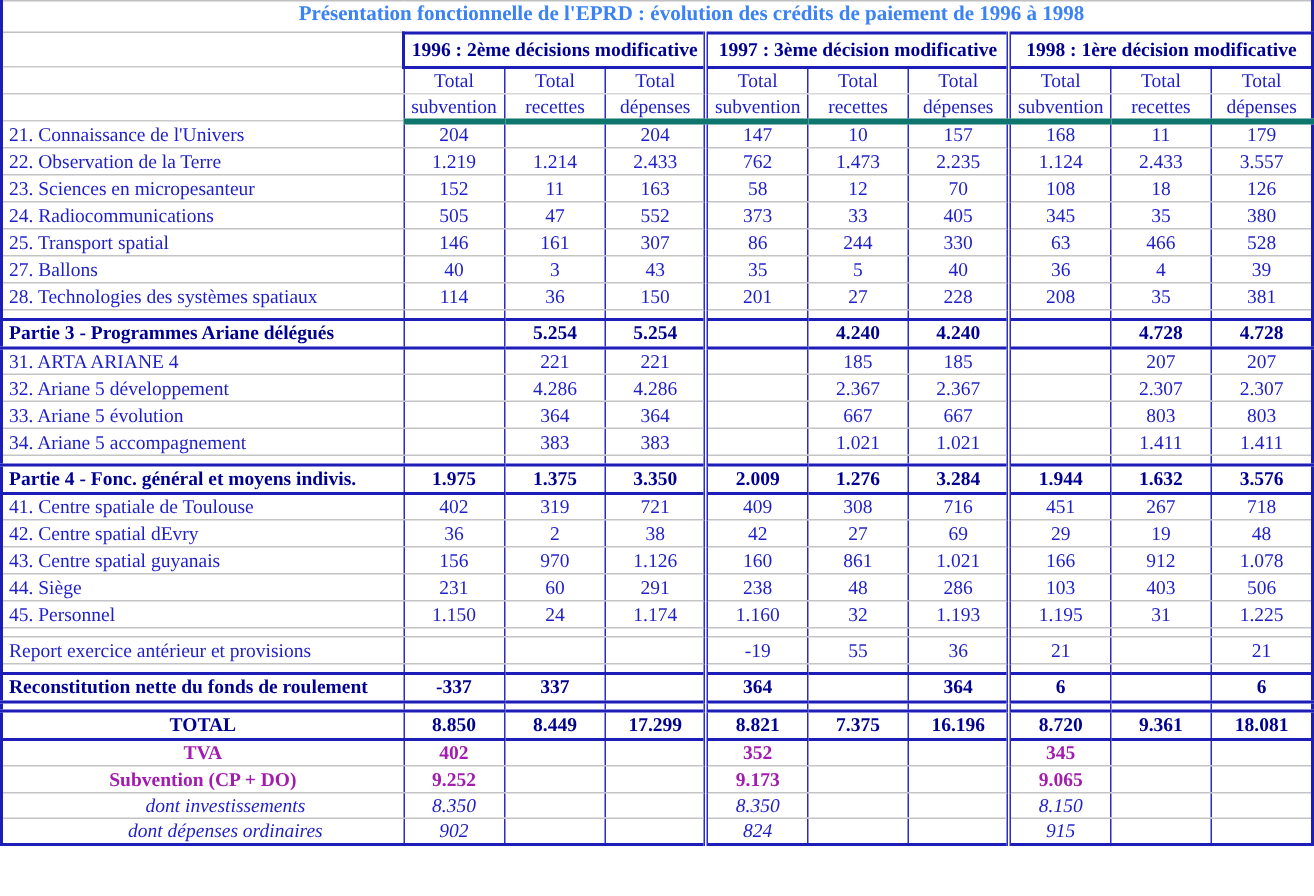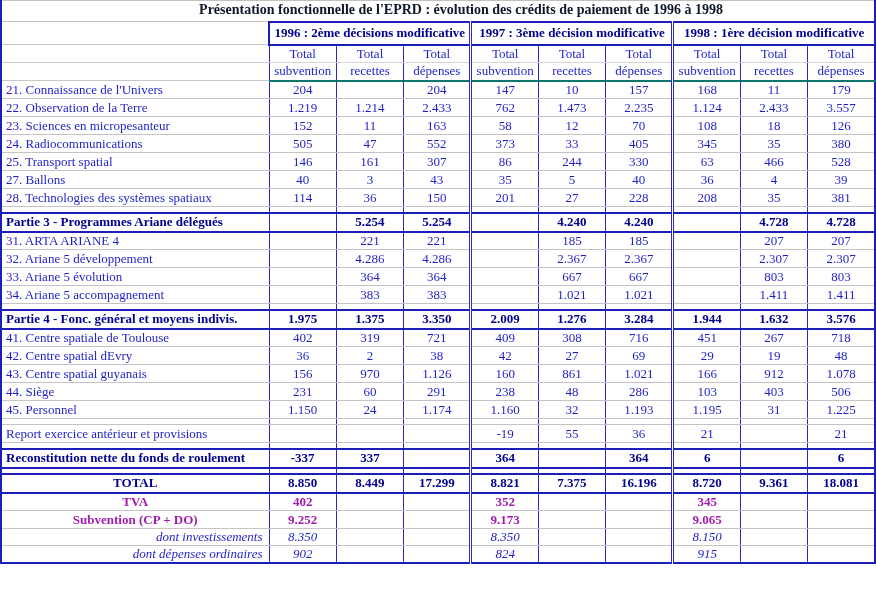--- a/index.html
+++ b/index.html
@@ -20,40 +20,40 @@
     padding:0 2px;
     height:18px;
     line-height:1.05;
     font-size:13px;
     color:#1f1fc8;
     box-sizing:border-box;
   }
   
   .title-row td{
     border-bottom:1px solid #c0c0c0;
-    color:#0f172a;
+    color:#3b82f6;
     font-weight:bold;
     font-size:14px;
     text-align:center;
     height:21px;
     padding-left:48px;
   }
   
   .lbl-hdr{border-bottom:1px solid #c9c9c9;}
   .grp{
     border:2px solid #1d1db8;
     text-align:center;
     font-weight:bold;
     color:#000091;
     height:23px;
     font-size:13px;
   }
   .sh{text-align:center;color:#1f1fc8;}
   .sh1{height:16px;border-bottom:1px solid #d6d6d6;}
-  .sh2{height:17px;border-bottom:2px solid #0f766e;}
+  .sh2{height:17px;border-bottom:4px solid #0f766e;}
   
   .d{border-left:1px solid #2a2ac4;text-align:center;}
   .lbl{border-right:1px solid #2a2ac4;text-align:left;padding-left:4px;}
   tbody td{border-bottom:1px solid #c4c4c4;}
   
   .gs{border-left:3px double #2a2ac4;}
   
   .r-bold td{
     border-top:2px solid #1d1db8;
     border-bottom:2px solid #1d1db8;
@@ -66,21 +66,21 @@
     border-top:2px solid #1d1db8;
     border-bottom:2px solid #1d1db8;
     font-weight:bold;
     color:#000091;
     height:19px;
   }
   .r-total .lbl{text-align:center;padding-left:2px;}
   .r-cbold td{font-weight:bold;color:#a21caf;}
   .r-cbold .lbl{text-align:center;padding-left:2px;}
   .r-ritalic td{font-style:italic;height:17px;}
-  .r-ritalic .lbl{text-align:right;padding-right:6px;padding-left:36px;}
+  .r-ritalic .lbl{text-align:center;padding-right:6px;padding-left:36px;}
 </style>
 </head>
 <body>
 
 <table class="eprd">
   <colgroup>
     <col class="c-label">
     <col>
       <col>
       <col>

